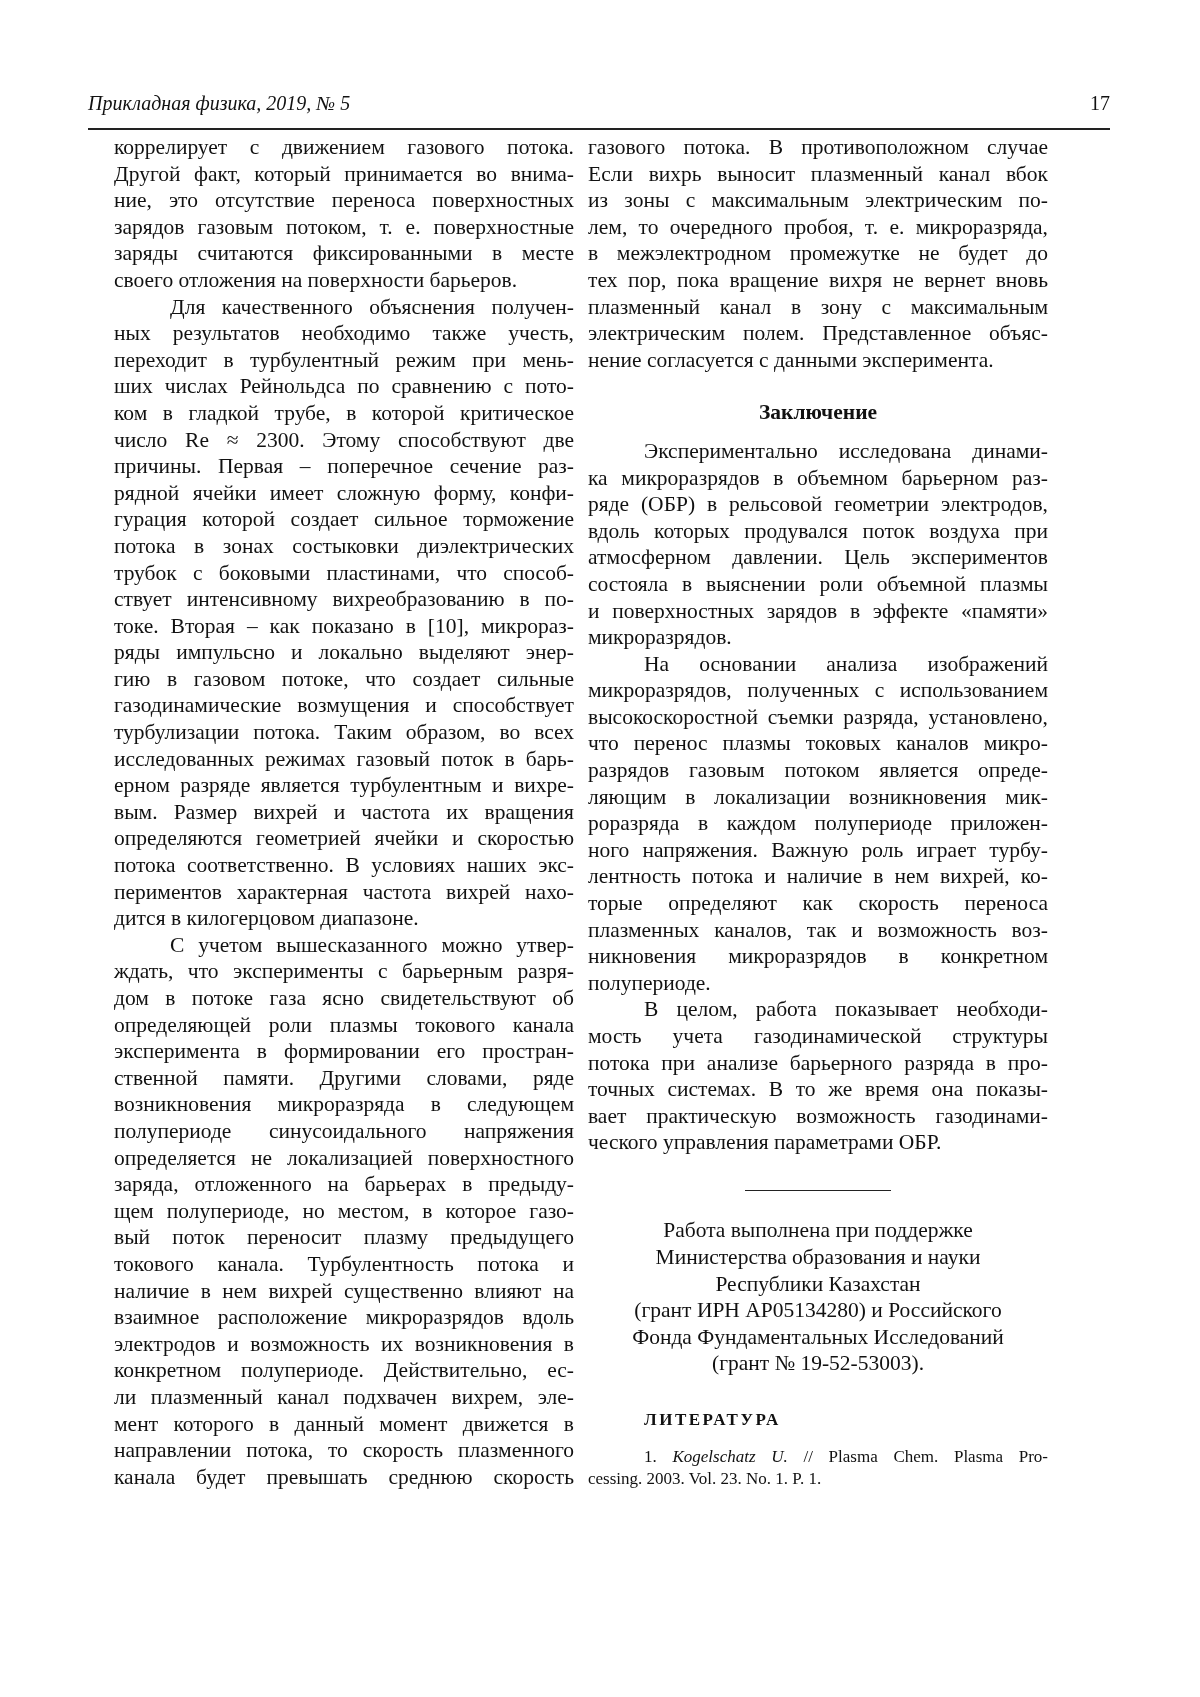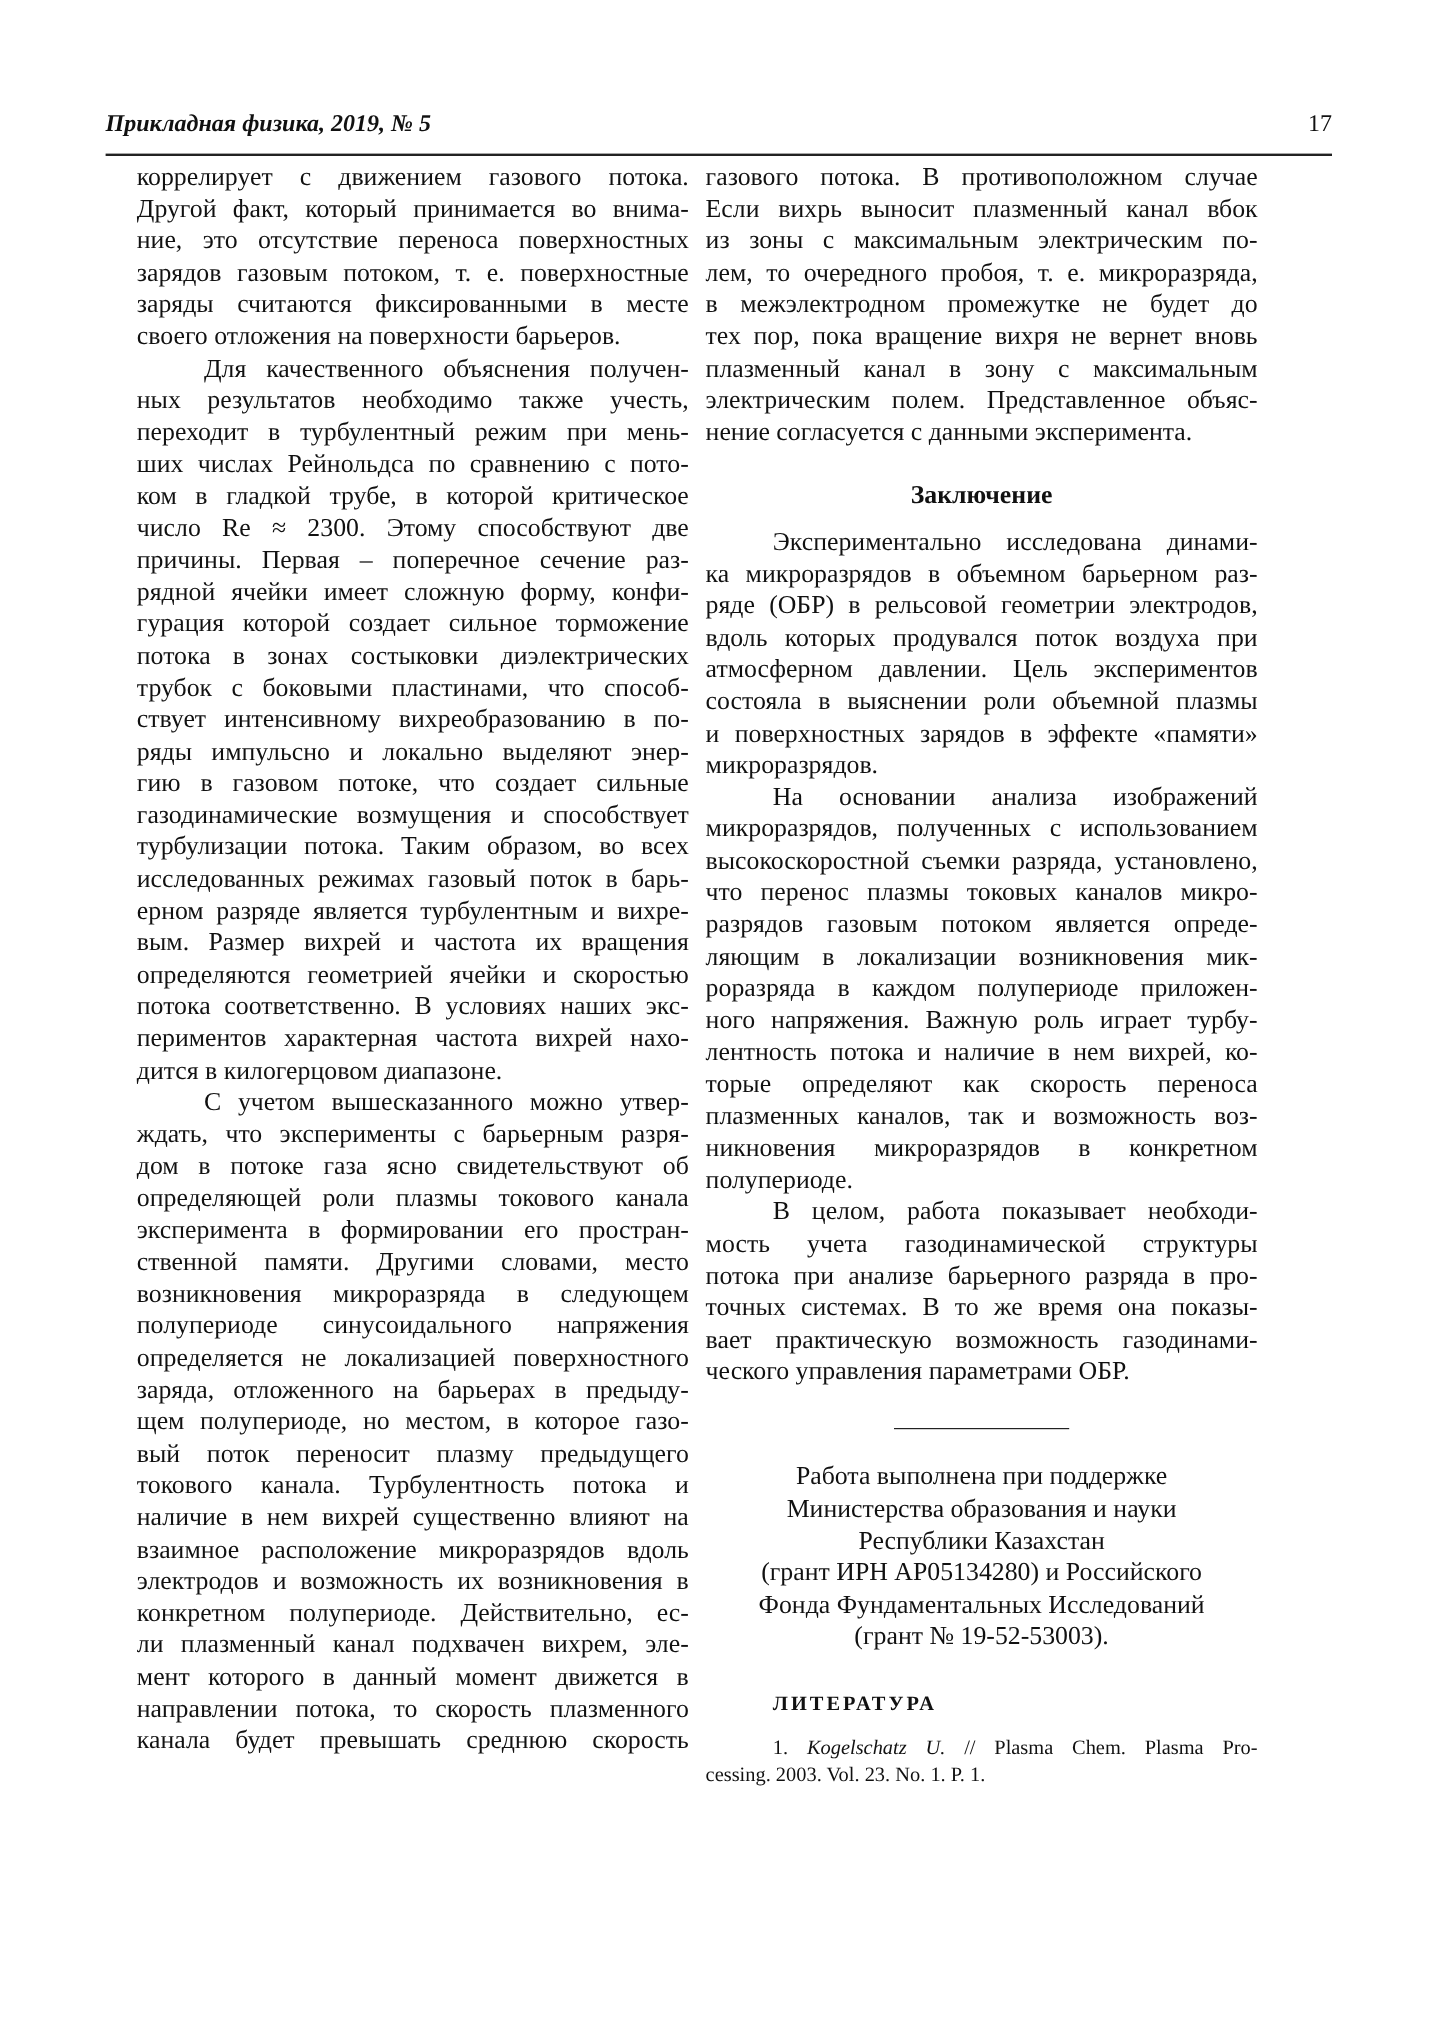--- a/index.html
+++ b/index.html
@@ -1,19 +1,19 @@
 <!DOCTYPE html>
 <html><head>
 <meta charset="utf-8">
 <style>
   html, body { margin: 0; padding: 0; background: #ffffff; }
   body { width: 1200px; height: 1697px; position: relative; overflow: hidden;
          font-family: "Liberation Serif", "DejaVu Serif", serif; color: #111; }
   .header { position: absolute; left: 88px; top: 92px; width: 1022px; height: 30px; }
-  .header .journal { position: absolute; left: 0; top: 0; font-style: italic; font-size: 20px; font-weight: bold; }
+  .header .journal { position: absolute; left: 0; top: 0; font-style: italic; font-size: 20px; }
   .header .pagenum { position: absolute; right: 0; top: 0; font-size: 20px; }
   .header-rule { position: absolute; left: 88px; top: 128px; width: 1022px; height: 2px; background: #222; }
 
   .col { position: absolute; top: 134px; width: 460px; font-size: 21.5px; line-height: 26.6px; }
   .col.left { left: 90px; margin-left: 24px; }
   .col.right { left: 588px; }
   .line { display: block; white-space: nowrap; text-align: justify; text-align-last: justify; height: 26.6px; }
   .line.last { text-align-last: left; }
   .line.indent { padding-left: 56px; }
 
@@ -49,37 +49,38 @@
     <span class="line">переходит в турбулентный режим при мень-</span>
     <span class="line">ших числах Рейнольдса по сравнению с пото-</span>
     <span class="line">ком в гладкой трубе, в которой критическое</span>
     <span class="line">число Re ≈ 2300. Этому способствуют две</span>
     <span class="line">причины. Первая – поперечное сечение раз-</span>
     <span class="line">рядной ячейки имеет сложную форму, конфи-</span>
     <span class="line">гурация которой создает сильное торможение</span>
     <span class="line">потока в зонах состыковки диэлектрических</span>
     <span class="line">трубок с боковыми пластинами, что способ-</span>
     <span class="line">ствует интенсивному вихреобразованию в по-</span>
+    <span class="line">токе. Вторая – как показано в [10], микрораз-</span>
     <span class="line">ряды импульсно и локально выделяют энер-</span>
     <span class="line">гию в газовом потоке, что создает сильные</span>
     <span class="line">газодинамические возмущения и способствует</span>
     <span class="line">турбулизации потока. Таким образом, во всех</span>
     <span class="line">исследованных режимах газовый поток в барь-</span>
     <span class="line">ерном разряде является турбулентным и вихре-</span>
     <span class="line">вым. Размер вихрей и частота их вращения</span>
     <span class="line">определяются геометрией ячейки и скоростью</span>
     <span class="line">потока соответственно. В условиях наших экс-</span>
     <span class="line">периментов характерная частота вихрей нахо-</span>
     <span class="line last">дится в килогерцовом диапазоне.</span>
     <span class="line indent">С учетом вышесказанного можно утвер-</span>
     <span class="line">ждать, что эксперименты с барьерным разря-</span>
     <span class="line">дом в потоке газа ясно свидетельствуют об</span>
     <span class="line">определяющей роли плазмы токового канала</span>
     <span class="line">эксперимента в формировании его простран-</span>
-    <span class="line">ственной памяти. Другими словами, место</span>
+    <span class="line">ственной памяти. Другими словами, ряде</span>
     <span class="line">возникновения микроразряда в следующем</span>
     <span class="line">полупериоде синусоидального напряжения</span>
     <span class="line">определяется не локализацией поверхностного</span>
     <span class="line">заряда, отложенного на барьерах в предыду-</span>
     <span class="line">щем полупериоде, но местом, в которое газо-</span>
     <span class="line">вый поток переносит плазму предыдущего</span>
     <span class="line">токового канала. Турбулентность потока и</span>
     <span class="line">наличие в нем вихрей существенно влияют на</span>
     <span class="line">взаимное расположение микроразрядов вдоль</span>
     <span class="line">электродов и возможность их возникновения в</span>

